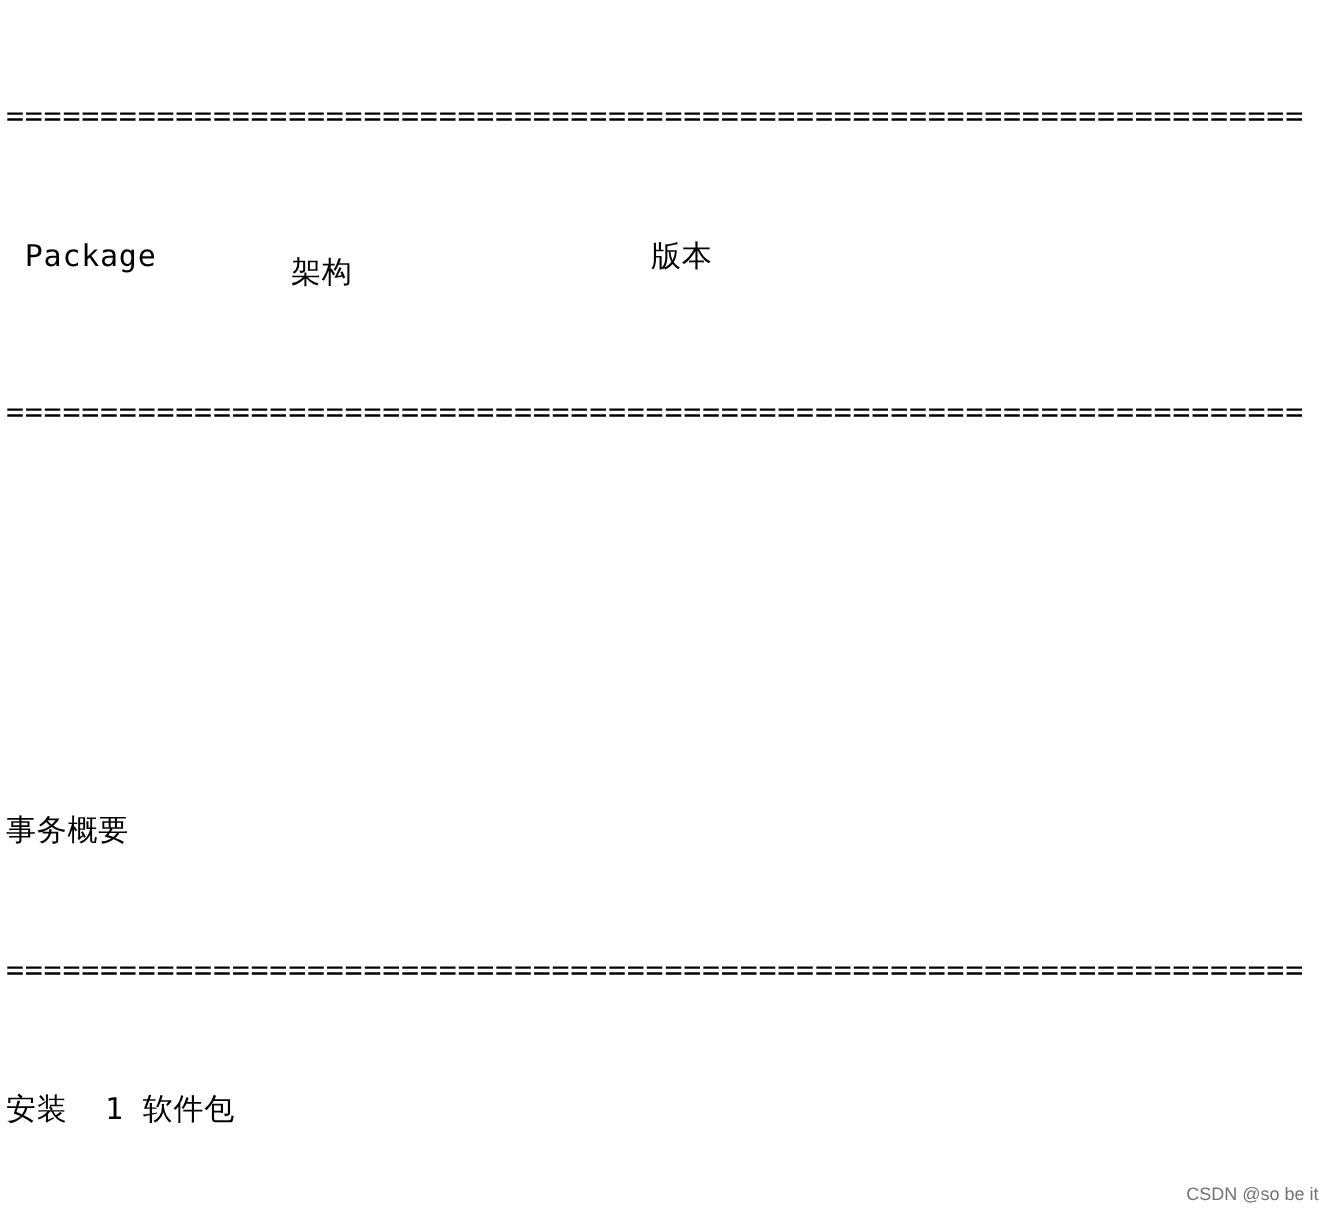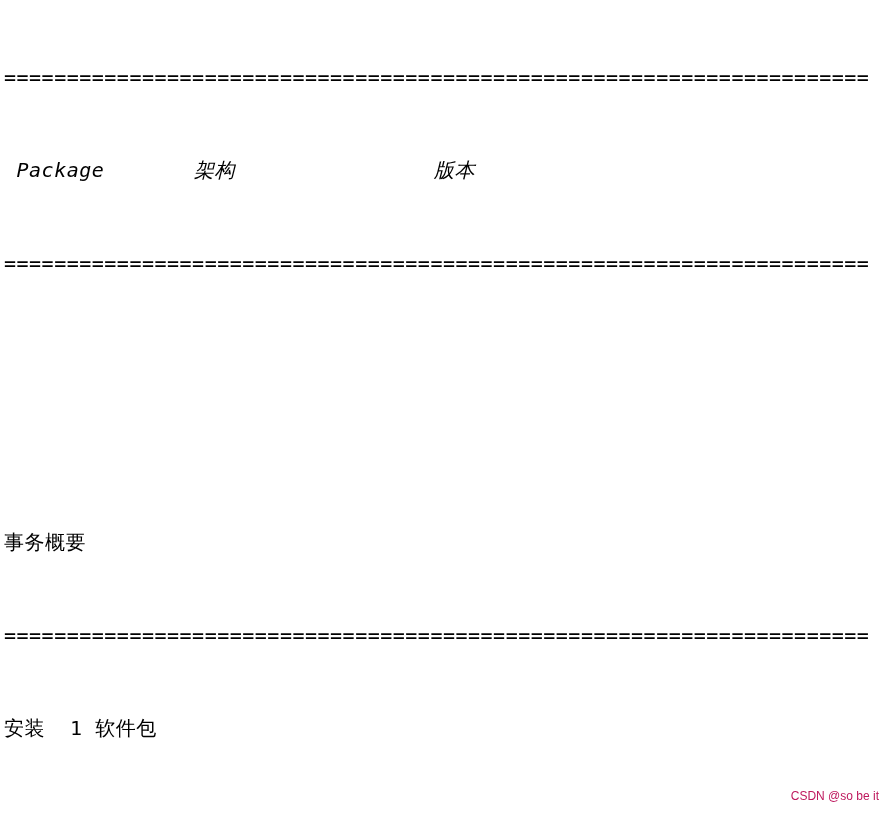--- a/index.html
+++ b/index.html
@@ -29,31 +29,30 @@
       min-height: 1.55em;
     }
     .divider {
       display: block;
       overflow: hidden;
       white-space: nowrap;
       color: #000;
     }
     .col-header {
       display: flex;
-      font-style: italic;
     }
     .col1 { display: inline-block; width: 190px; }
-    .col2 { display: inline-block; width: 240px; }
+    .col2 { display: inline-block; width: 240px; margin-top: 11px; }
     .col3 { display: inline-block; }
     .watermark {
       position: absolute;
       bottom: 8px;
       right: 10px;
       font-size: 12px;
-      color: #be185d;
+      color: #737373;
       font-family: sans-serif;
       letter-spacing: 0;
     }
   </style>
 </head>
 <body>
 
 <div class="terminal">
   <span class="divider line">=====================================================================</span>
   <span class="col-header line">

